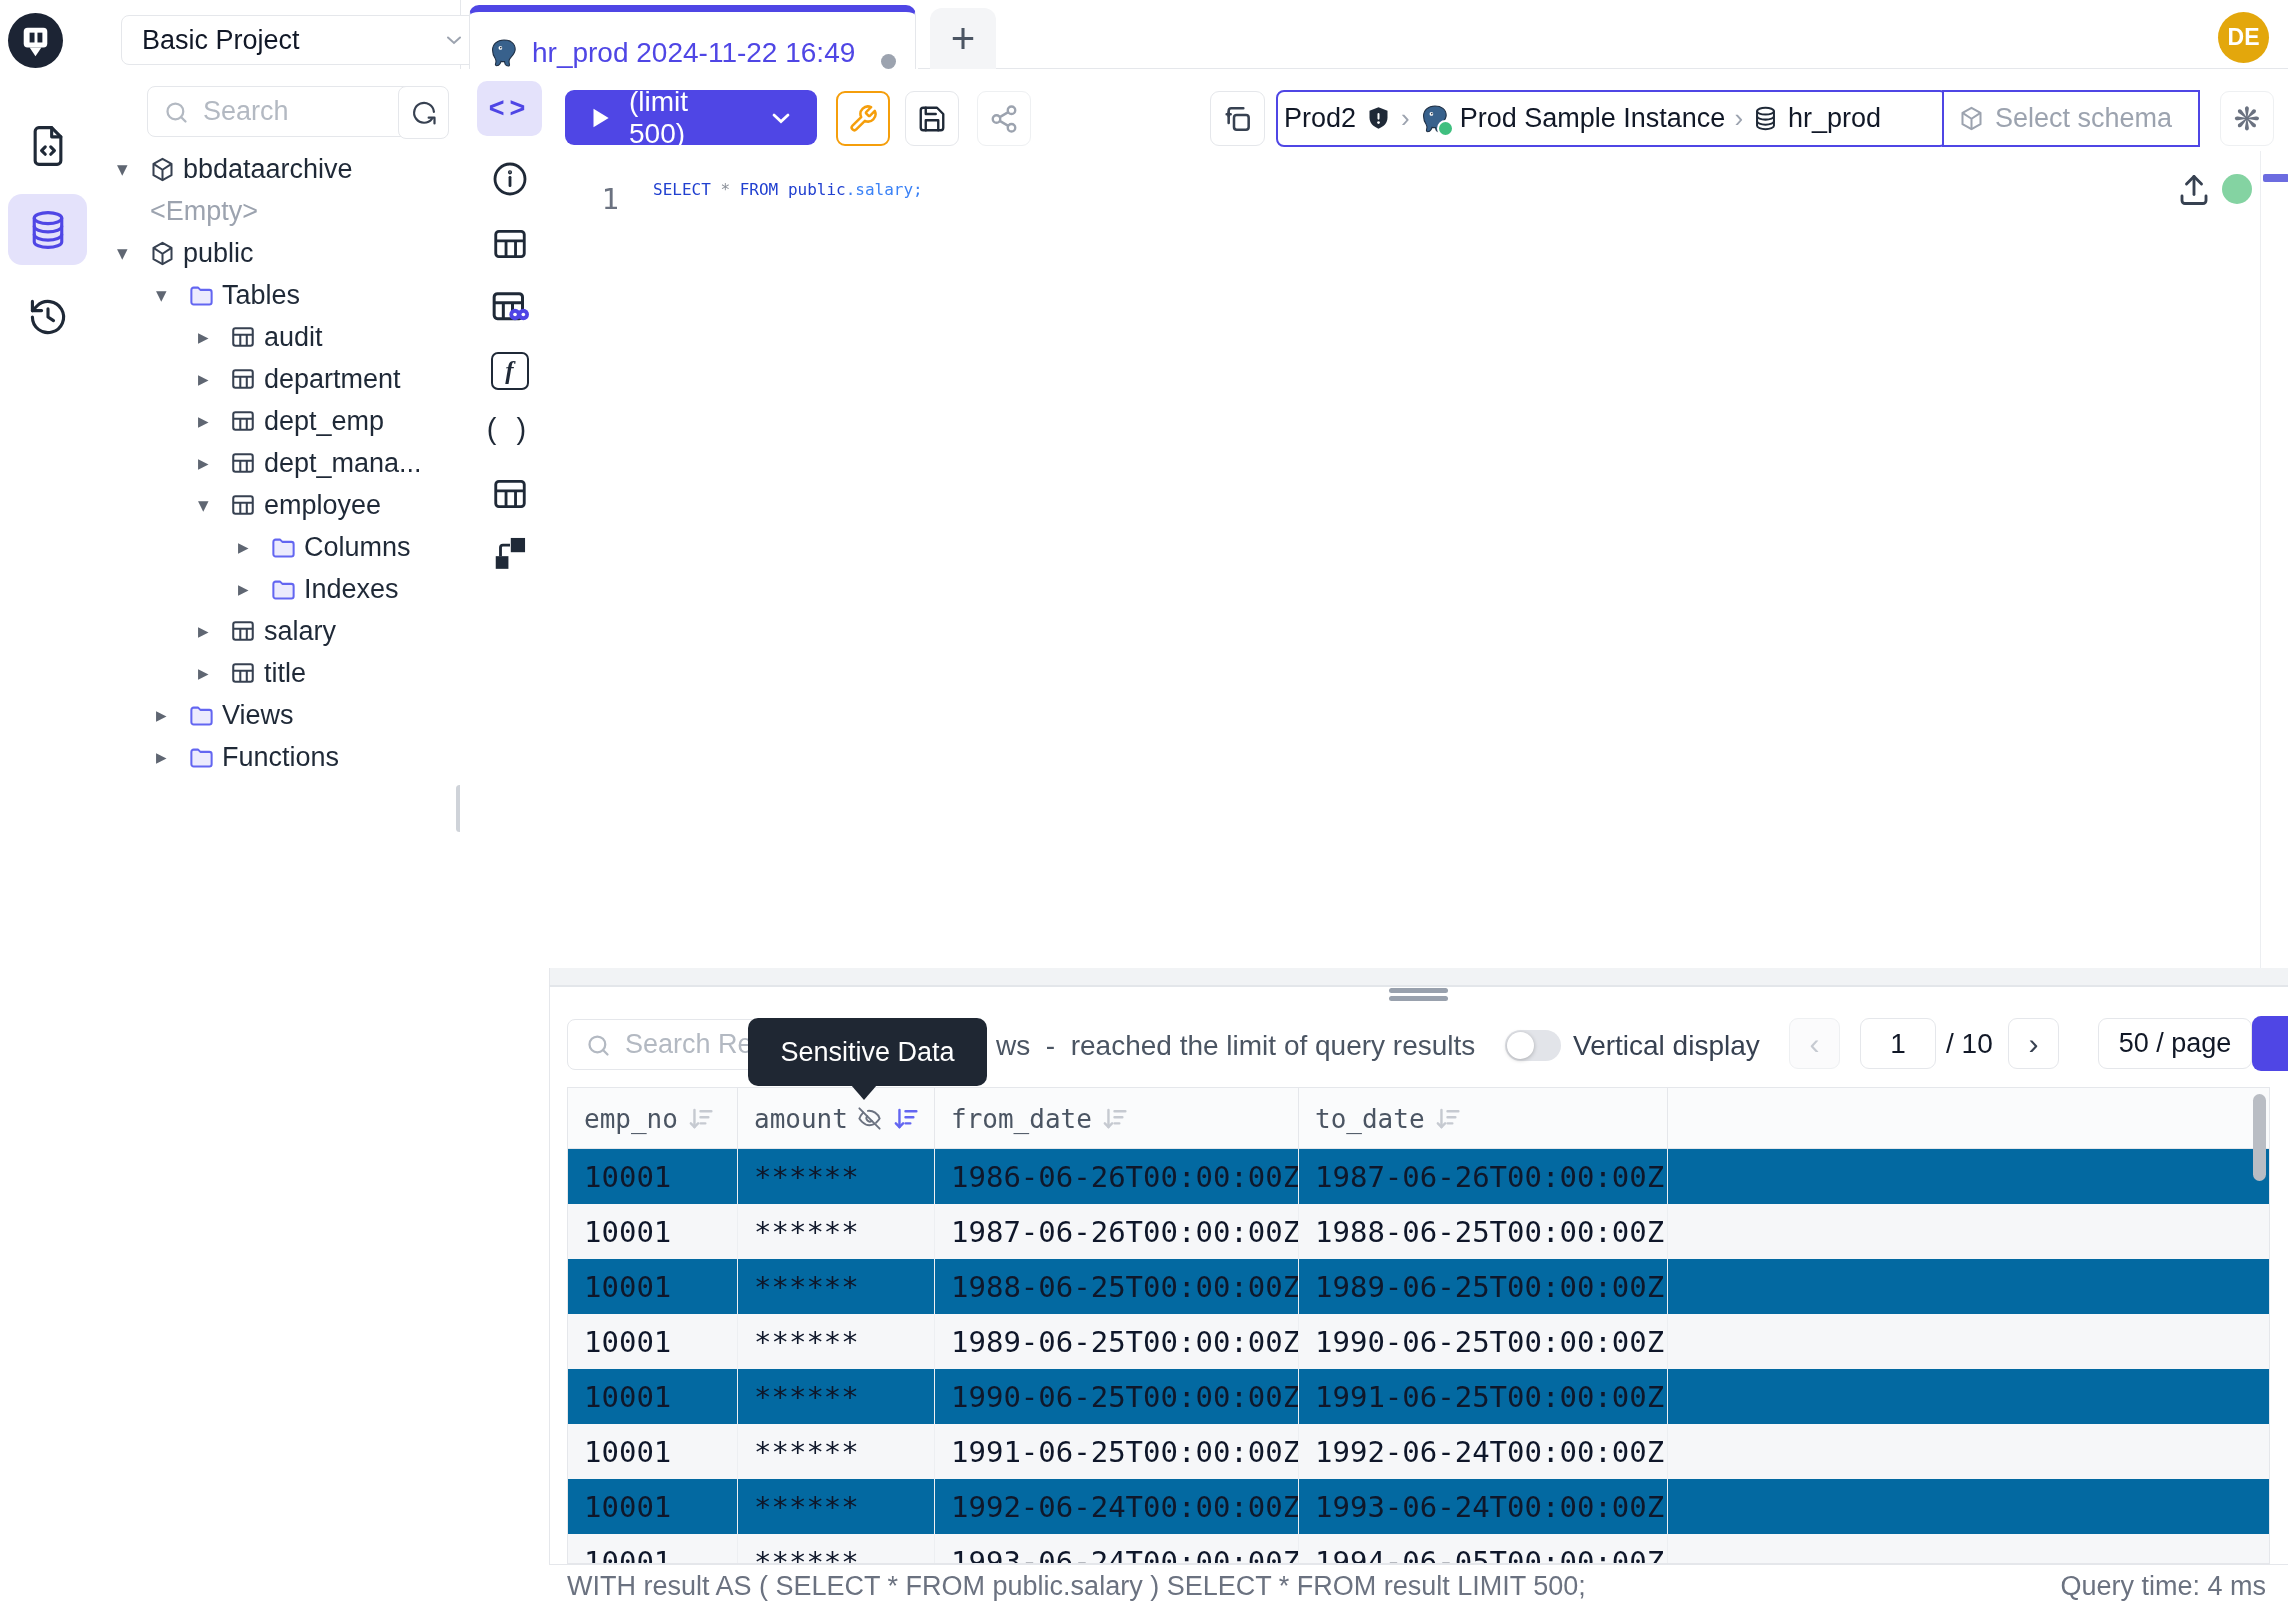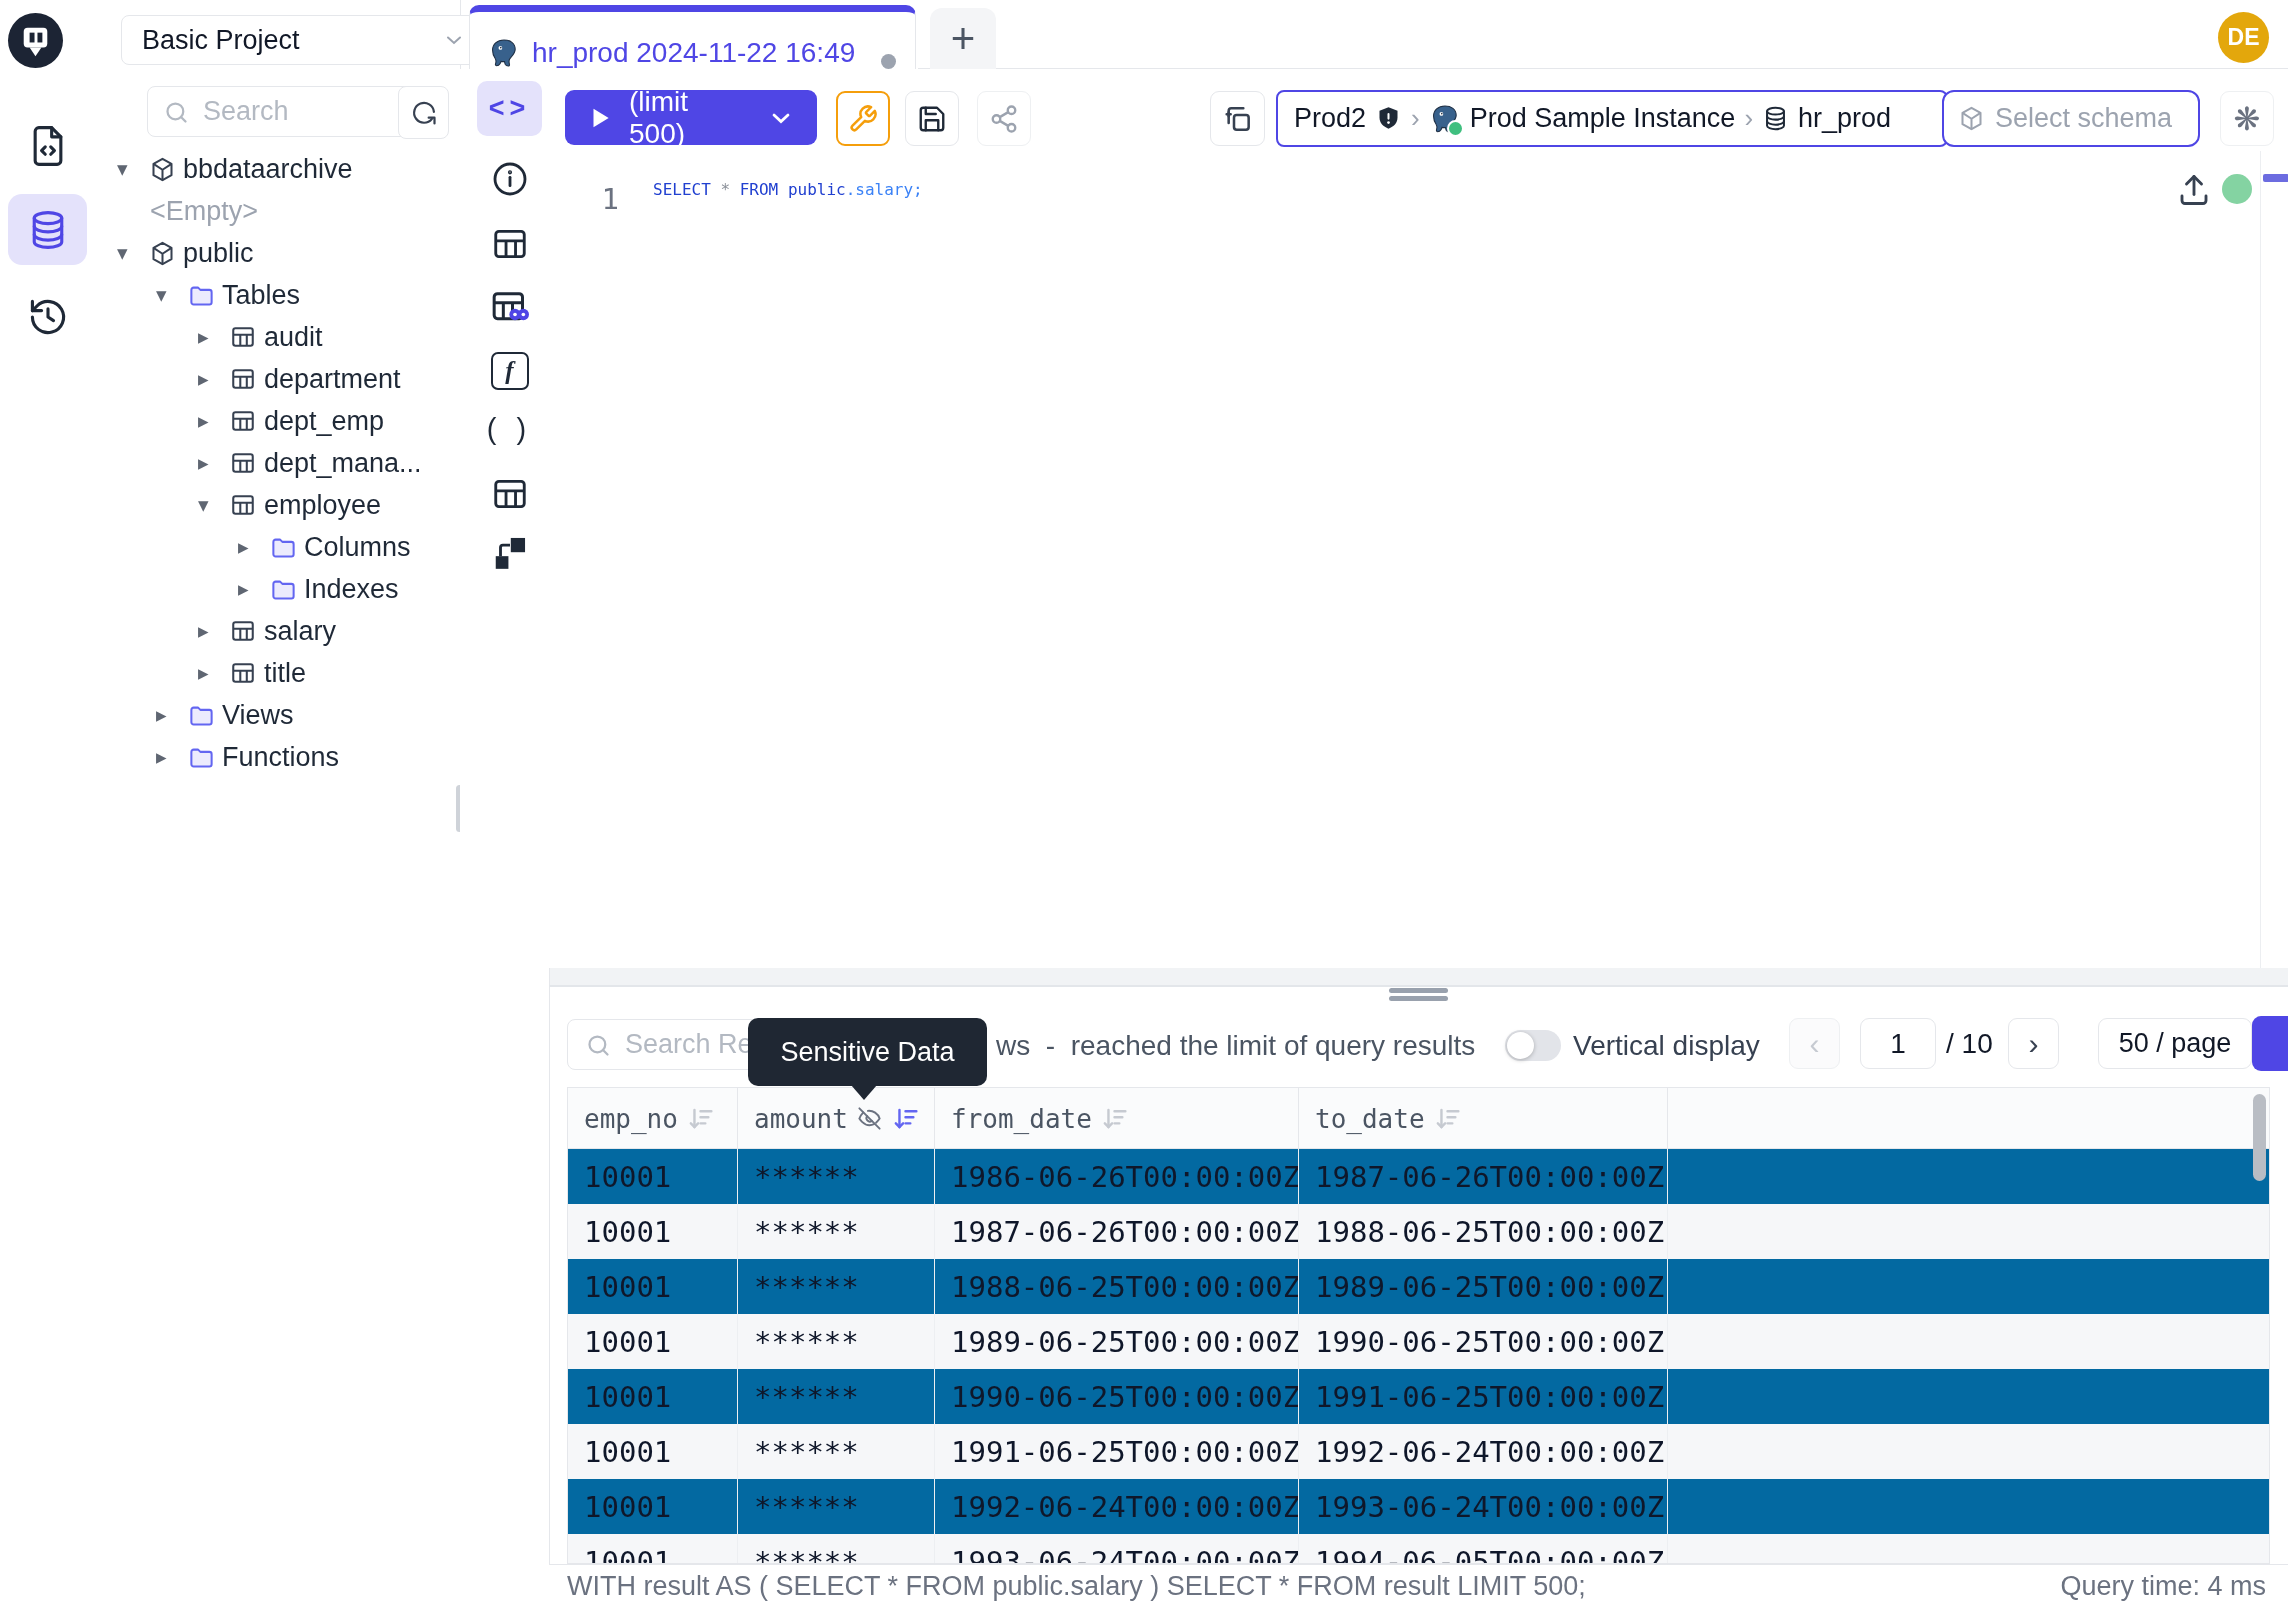--- a/index.html
+++ b/index.html
@@ -55,22 +55,22 @@
   
   #toolbar{left:549px;top:69px;width:1739px;height:81px;border-bottom:1px solid #e5e7eb;background:#fff;}
   #run-btn{left:565px;top:90px;width:252px;height:55px;border-radius:9px;background:var(--accent);display:flex;align-items:center;
       padding:0 22px;box-sizing:border-box;color:#fff;font-size:28px;font-weight:500;gap:16px;}
   .tool-btn{width:54px;height:55px;border-radius:9px;display:flex;align-items:center;justify-content:center;background:#fff;box-sizing:border-box;}
   #wrench-btn{left:836px;top:91px;border:2px solid var(--wrench);}
   #save-btn{left:905px;top:91px;border:1px solid #e5e7eb;}
   #share-btn{left:977px;top:91px;border:1px solid #eef0f2;}
   #batch-btn{left:1210px;top:91px;border:1px solid #e5e7eb;width:55px;}
   #bc-box{left:1276px;top:90px;width:672px;height:57px;border:2px solid var(--accent);border-radius:8px;box-sizing:border-box;
-      display:flex;align-items:center;padding:0 16px;gap:9px;font-size:27px;color:#111827;background:#fff;white-space:nowrap;}
-  #schema-box{left:1942px;top:90px;width:258px;height:57px;border:2px solid var(--accent);border-radius:12px;box-sizing:border-box;
+      display:flex;align-items:center;padding:0 6px;gap:9px;font-size:27px;color:#111827;background:#fff;white-space:nowrap;}
+  #schema-box{left:1942px;top:90px;width:258px;height:57px;border:2px solid var(--accent);border-radius:0;box-sizing:border-box;
       display:flex;align-items:center;padding:0 14px;gap:10px;font-size:27px;color:#9ca3af;background:#fff;}
   #ai-btn{left:2220px;top:91px;border:1px solid #eef0f2;}
   .bc-sep{color:#9ca3af;font-size:26px;}
   .pg-wrap{position:relative;width:32px;height:32px;flex:none;}
   .pg-status{position:absolute;right:-3px;bottom:-2px;width:13px;height:13px;border-radius:50%;background:#3fbf7f;border:2px solid #fff;}
 
   
   #editor{left:549px;top:150px;width:1739px;height:818px;background:#fff;}
   #gutter-num{position:absolute;left:38px;top:32px;width:32px;text-align:right;color:#6b7280;font-size:29px;}
   #sql{position:absolute;left:104px;top:30px;white-space:pre;}

